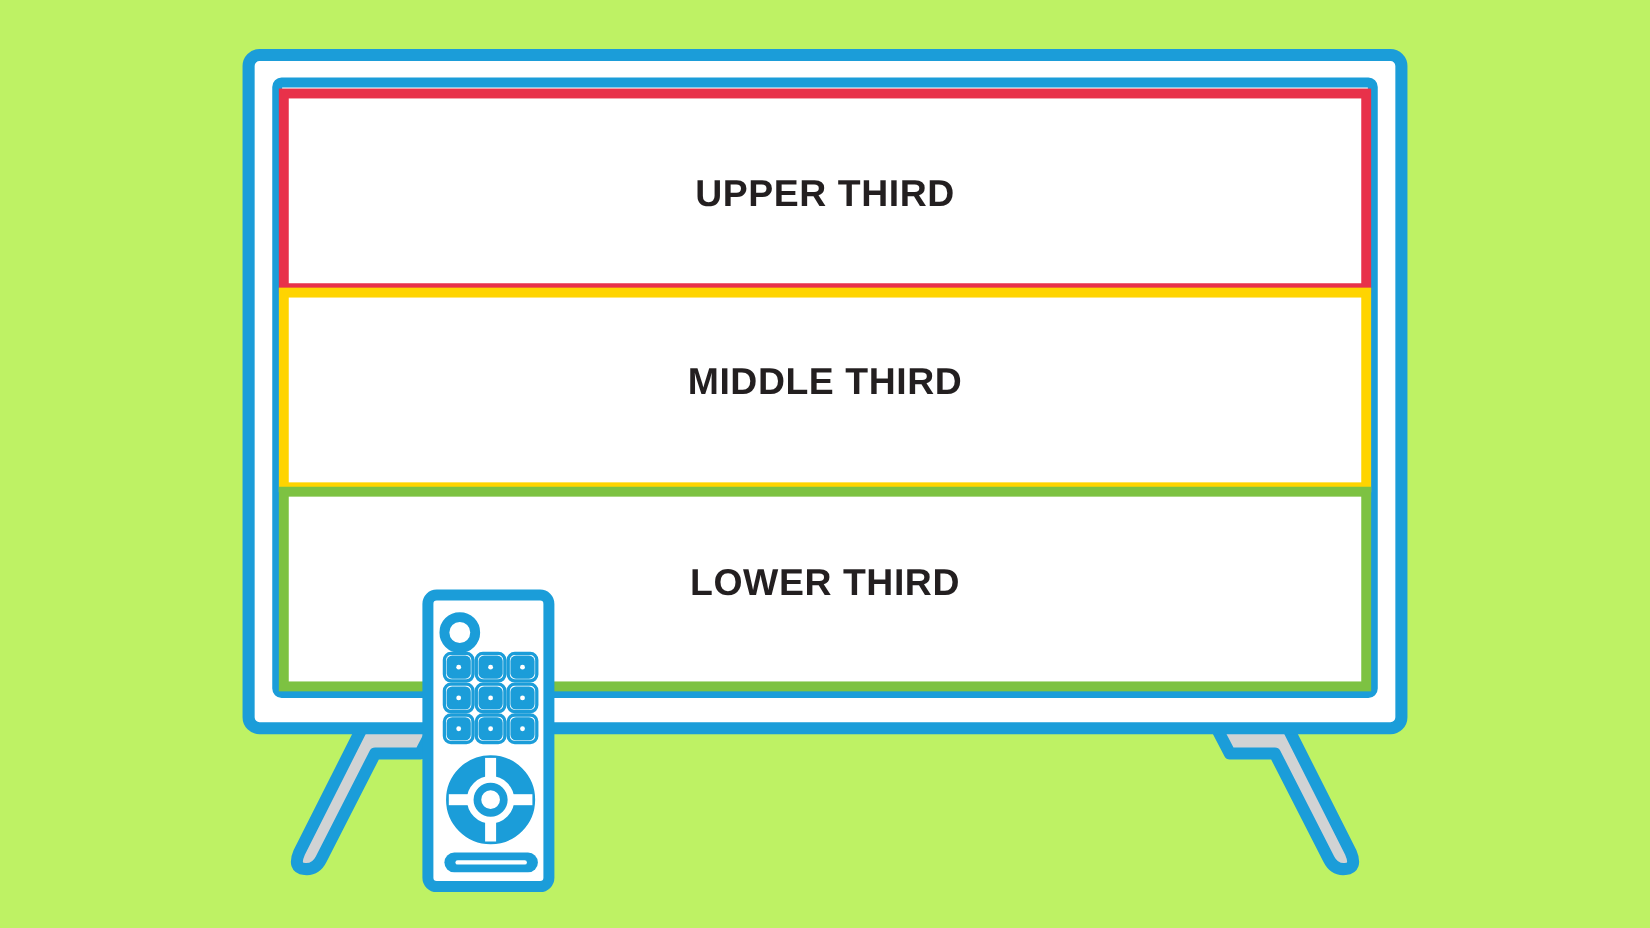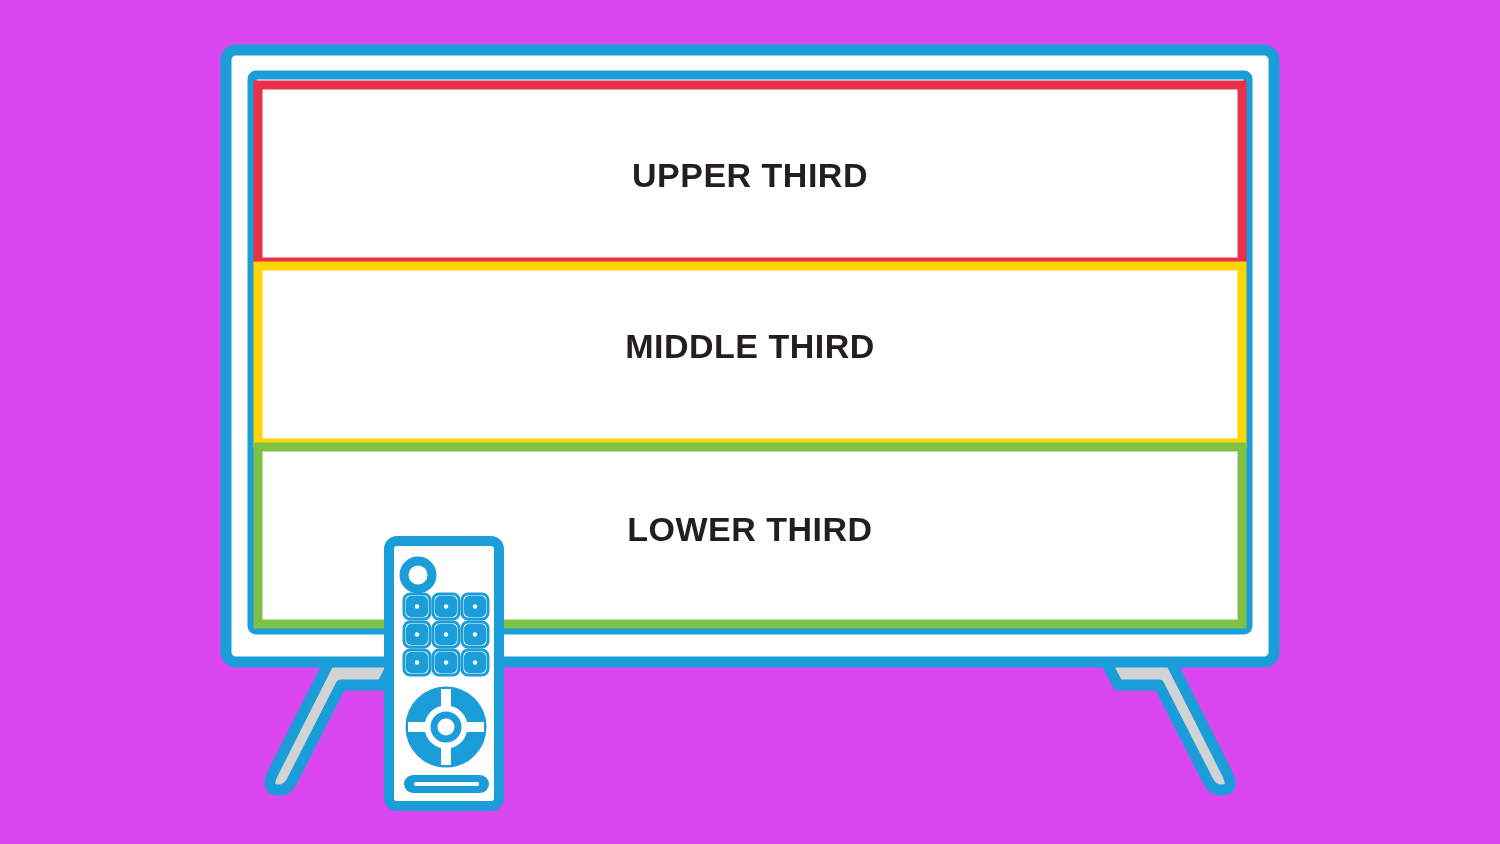--- a/index.html
+++ b/index.html
@@ -8,21 +8,21 @@
     padding: 0;
     background: #ffffff;
   }
   body {
     font-family: "Liberation Sans", sans-serif;
   }
   #stage {
     position: relative;
     width: 1500px;
     height: 844px;
-    background: #d946ef;
+    background: #bef264;
     overflow: hidden;
   }
   #stage svg {
     position: absolute;
     top: 0;
     left: 0;
     display: block;
   }
   .zone-label {
     font-family: "Liberation Sans", sans-serif;

